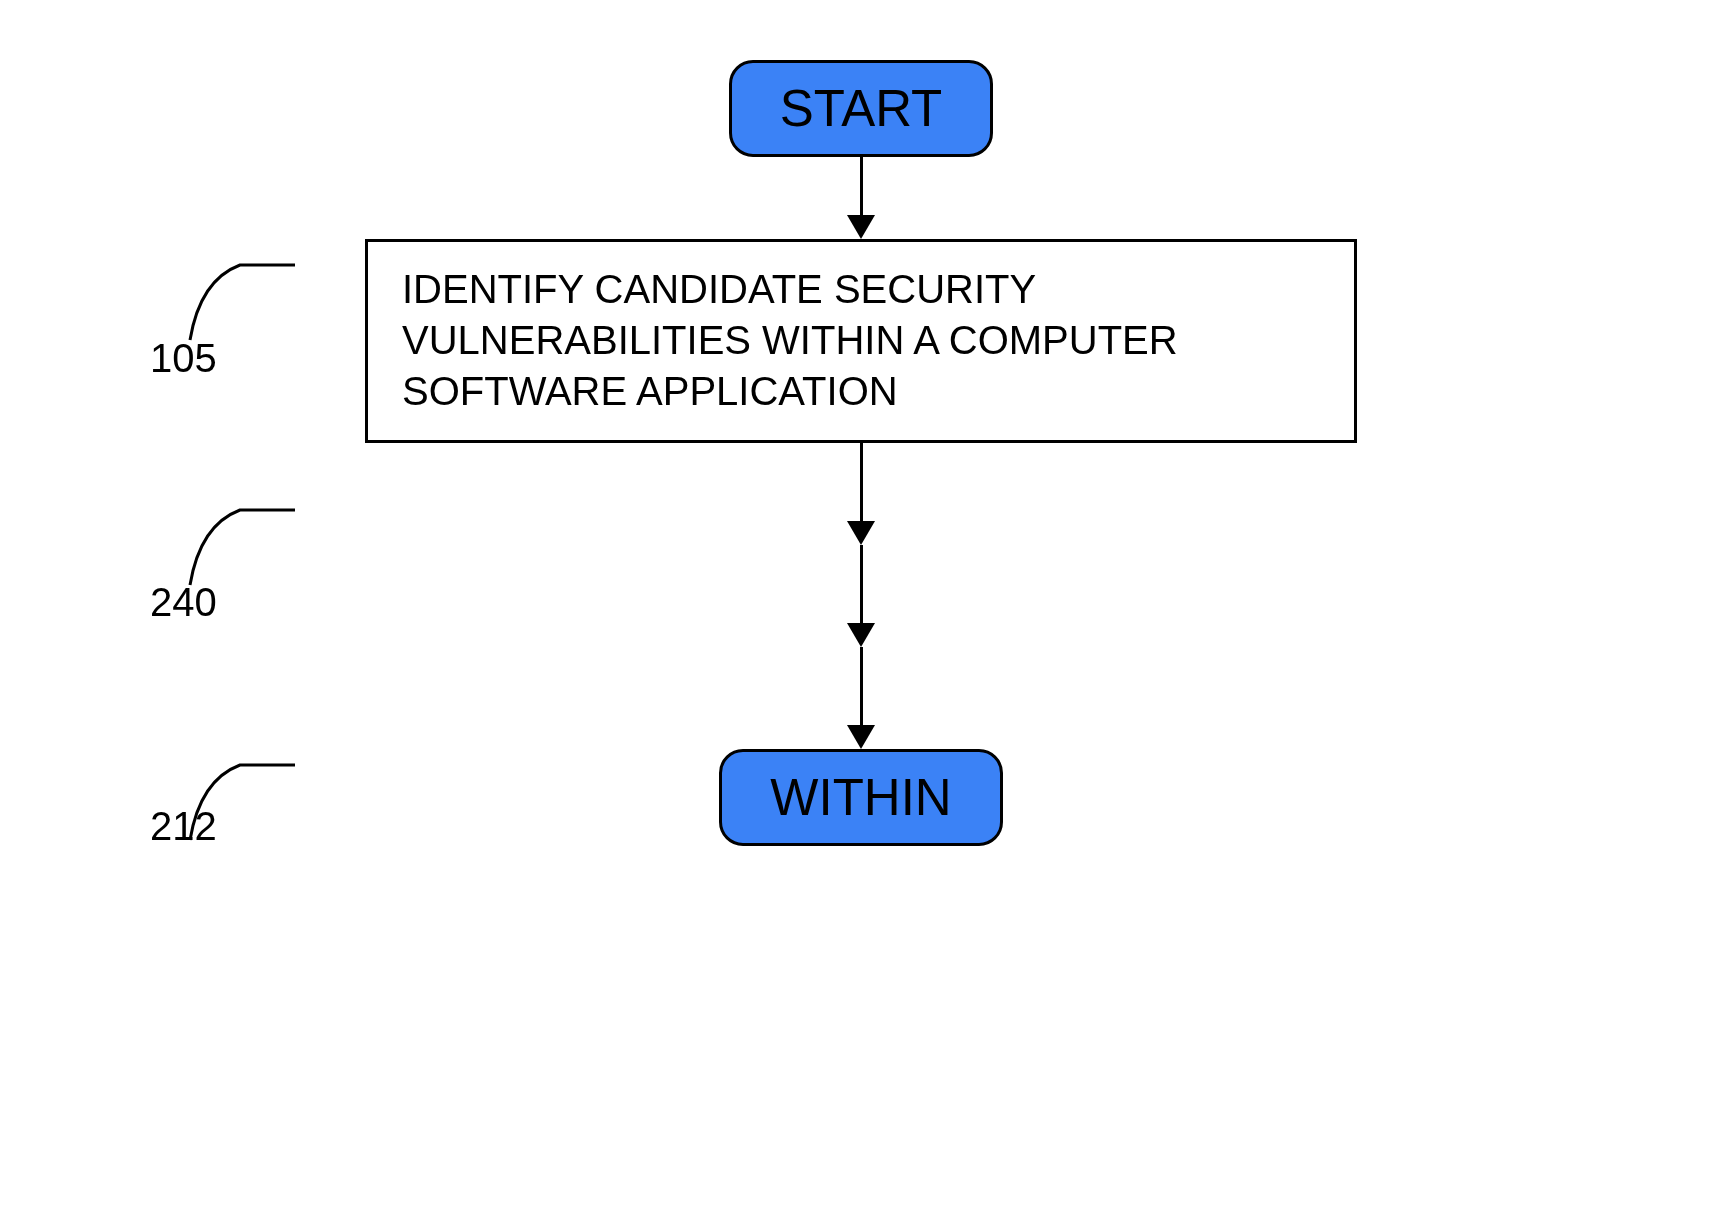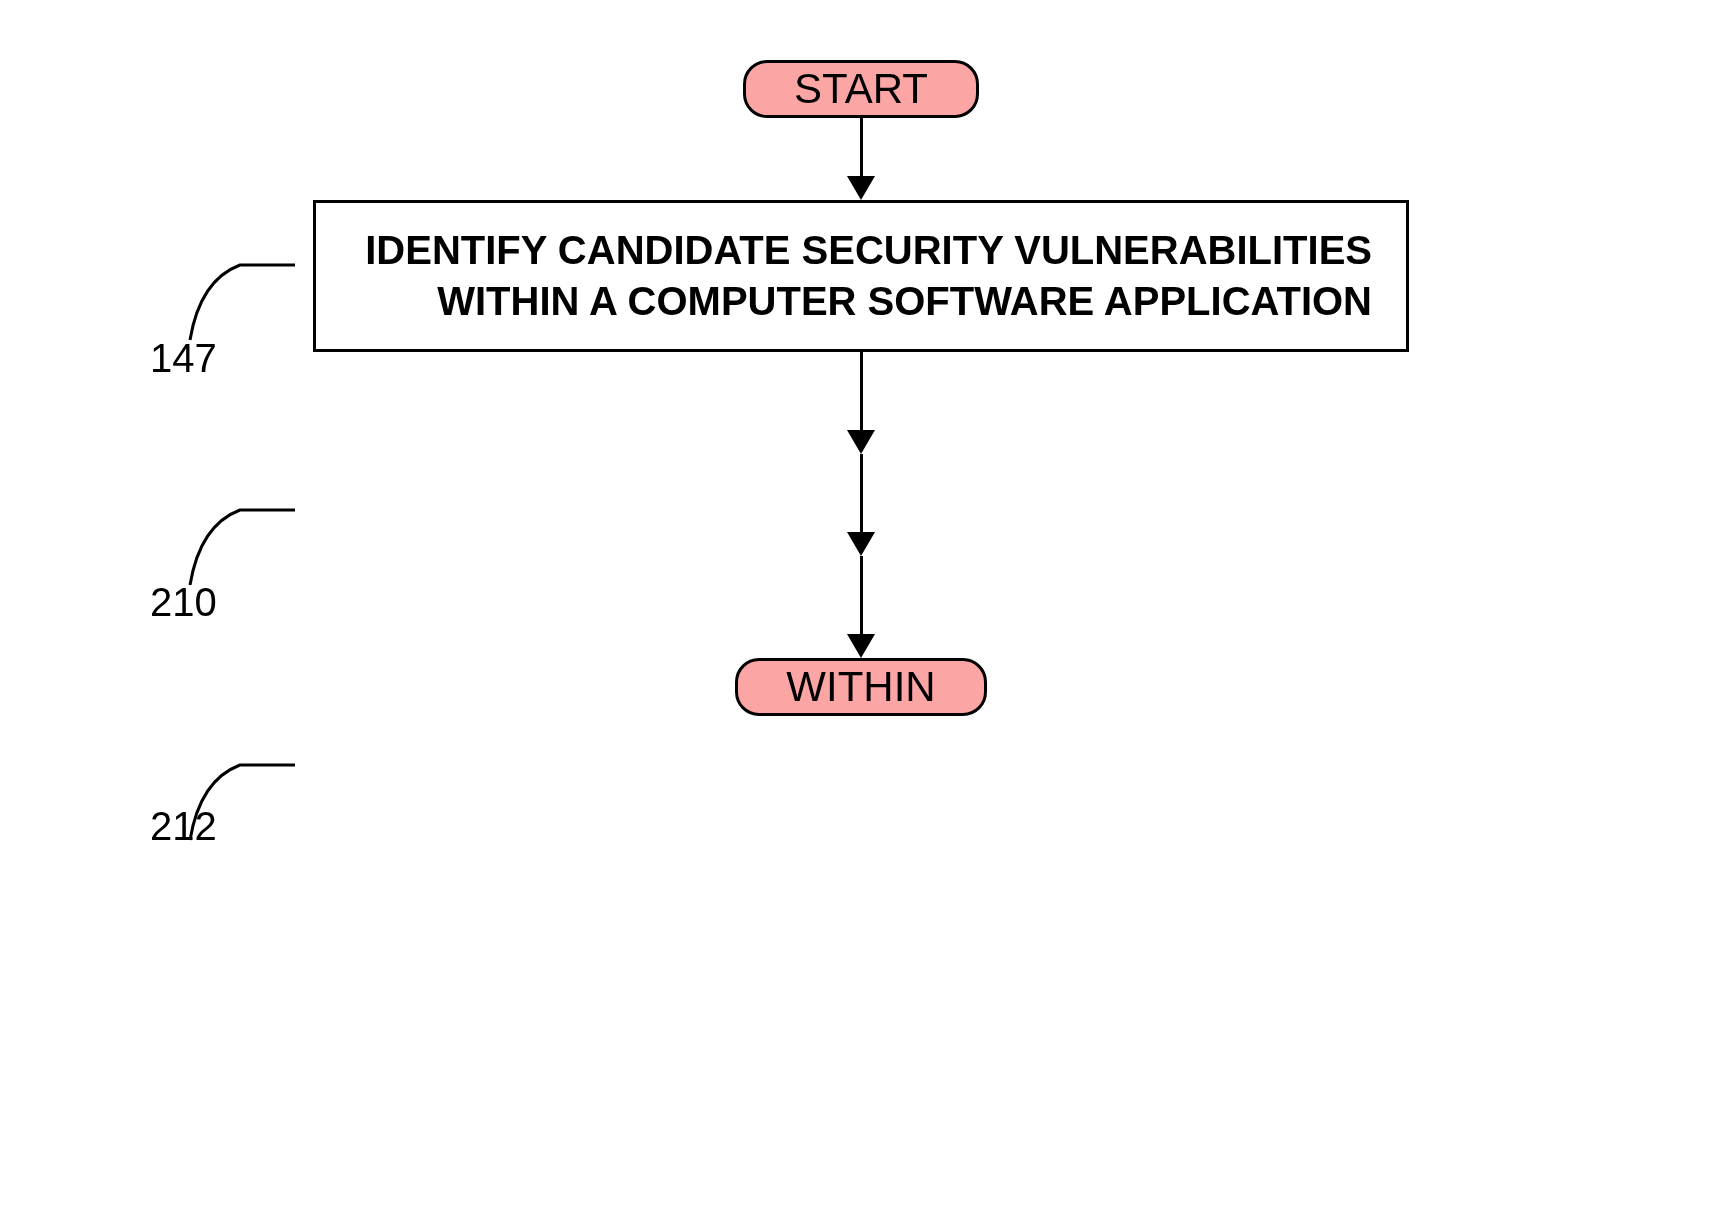--- a/index.html
+++ b/index.html
@@ -19,34 +19,34 @@
       left: 50%;
       top: 60px;
       transform: translateX(-50%);
       display: flex;
       flex-direction: column;
       align-items: center;
     }
     .terminal {
       border: 3px solid #000;
       border-radius: 24px;
-      padding: 2px 48px;
-      font-size: 42px;
+      padding: 16px 48px;
+      font-size: 51px;
       font-weight: 400;
       text-align: center;
-      background: #fca5a5;
+      background: #3b82f6;
     }
     .process {
       border: 3px solid #000;
       padding: 22px 34px;
       font-size: 40px;
-      font-weight: 700;
-      text-align: right;
+      font-weight: 400;
+      text-align: left;
       background: #fff;
-      width: 1096px;
+      width: 992px;
       line-height: 1.28;
     }
     .arrow {
       display: flex;
       flex-direction: column;
       align-items: center;
     }
     .arrow-line {
       width: 3px;
       background: #000;
@@ -105,28 +105,28 @@
   <div class="terminal">
     <span>WITHIN</span>
   </div>
 
 </div>
 
 <svg class="ref-curve" style="left:180px; top:240px;" width="120" height="110">
   <path d="M 10 100 Q 20 40 60 25 L 115 25" stroke="#000" stroke-width="3" fill="none"></path>
 </svg>
 <div class="ref-label" style="left:150px; top:336px;">
-  <span>147</span>
+  <span>105</span>
 </div>
 
 <svg class="ref-curve" style="left:180px; top:485px;" width="120" height="110">
   <path d="M 10 100 Q 20 40 60 25 L 115 25" stroke="#000" stroke-width="3" fill="none"></path>
 </svg>
 <div class="ref-label" style="left:150px; top:580px;">
-  <span>210</span>
+  <span>240</span>
 </div>
 
 <svg class="ref-curve" style="left:180px; top:740px;" width="120" height="110">
   <path d="M 10 100 Q 20 40 60 25 L 115 25" stroke="#000" stroke-width="3" fill="none"></path>
 </svg>
 <div class="ref-label" style="left:150px; top:804px;">
   <span>212</span>
 </div>
 
 </body></html>

